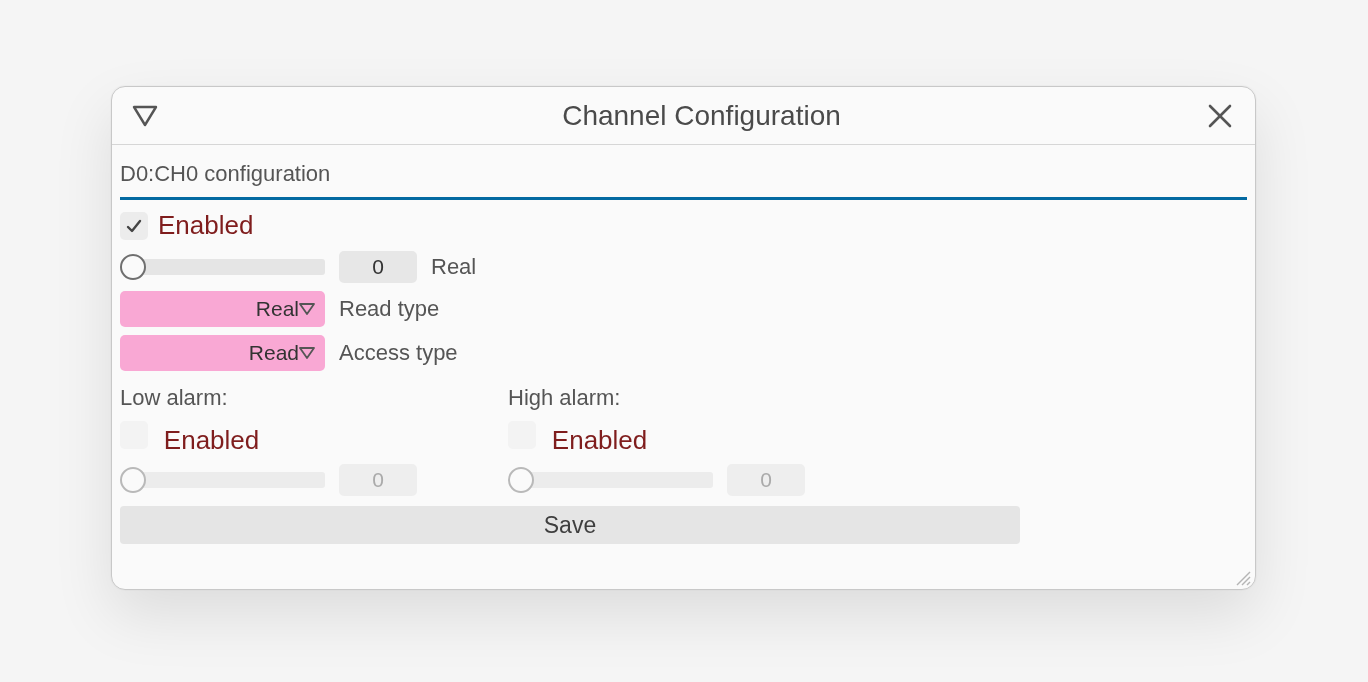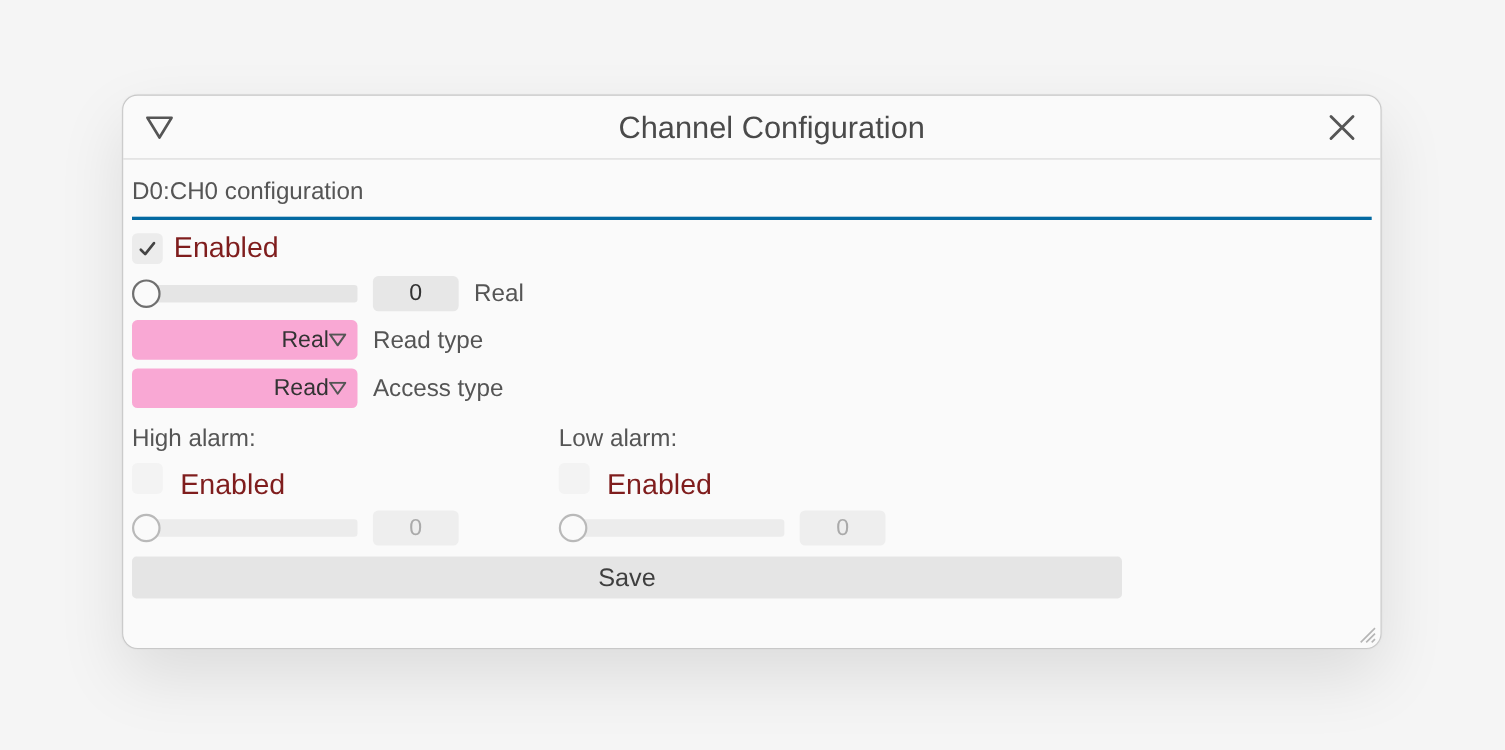--- a/index.html
+++ b/index.html
@@ -279,24 +279,24 @@
         <span class="sel-text">Read</span>
         <svg class="mini-tri" viewBox="0 0 16 12">
           <polygon points="1,1 15,1 8,11" fill="none" stroke="#555" stroke-width="1.8" stroke-linejoin="round"></polygon>
         </svg>
       </span>
       <span class="after-label">Access type</span>
     </div>
 
     <div class="alarm-headers">
       <div class="alarm-col">
+        <span class="alarm-h">Low alarm:</span>
+      </div>
+      <div class="alarm-col">
         <span class="alarm-h">High alarm:</span>
-      </div>
-      <div class="alarm-col">
-        <span class="alarm-h">Low alarm:</span>
       </div>
     </div>
 
     <div class="alarm-enable-row">
       <div class="alarm-col">
         <span class="checkbox disabled"></span>
         <span class="lbl">Enabled</span>
       </div>
       <div class="alarm-col">
         <span class="checkbox disabled"></span>

